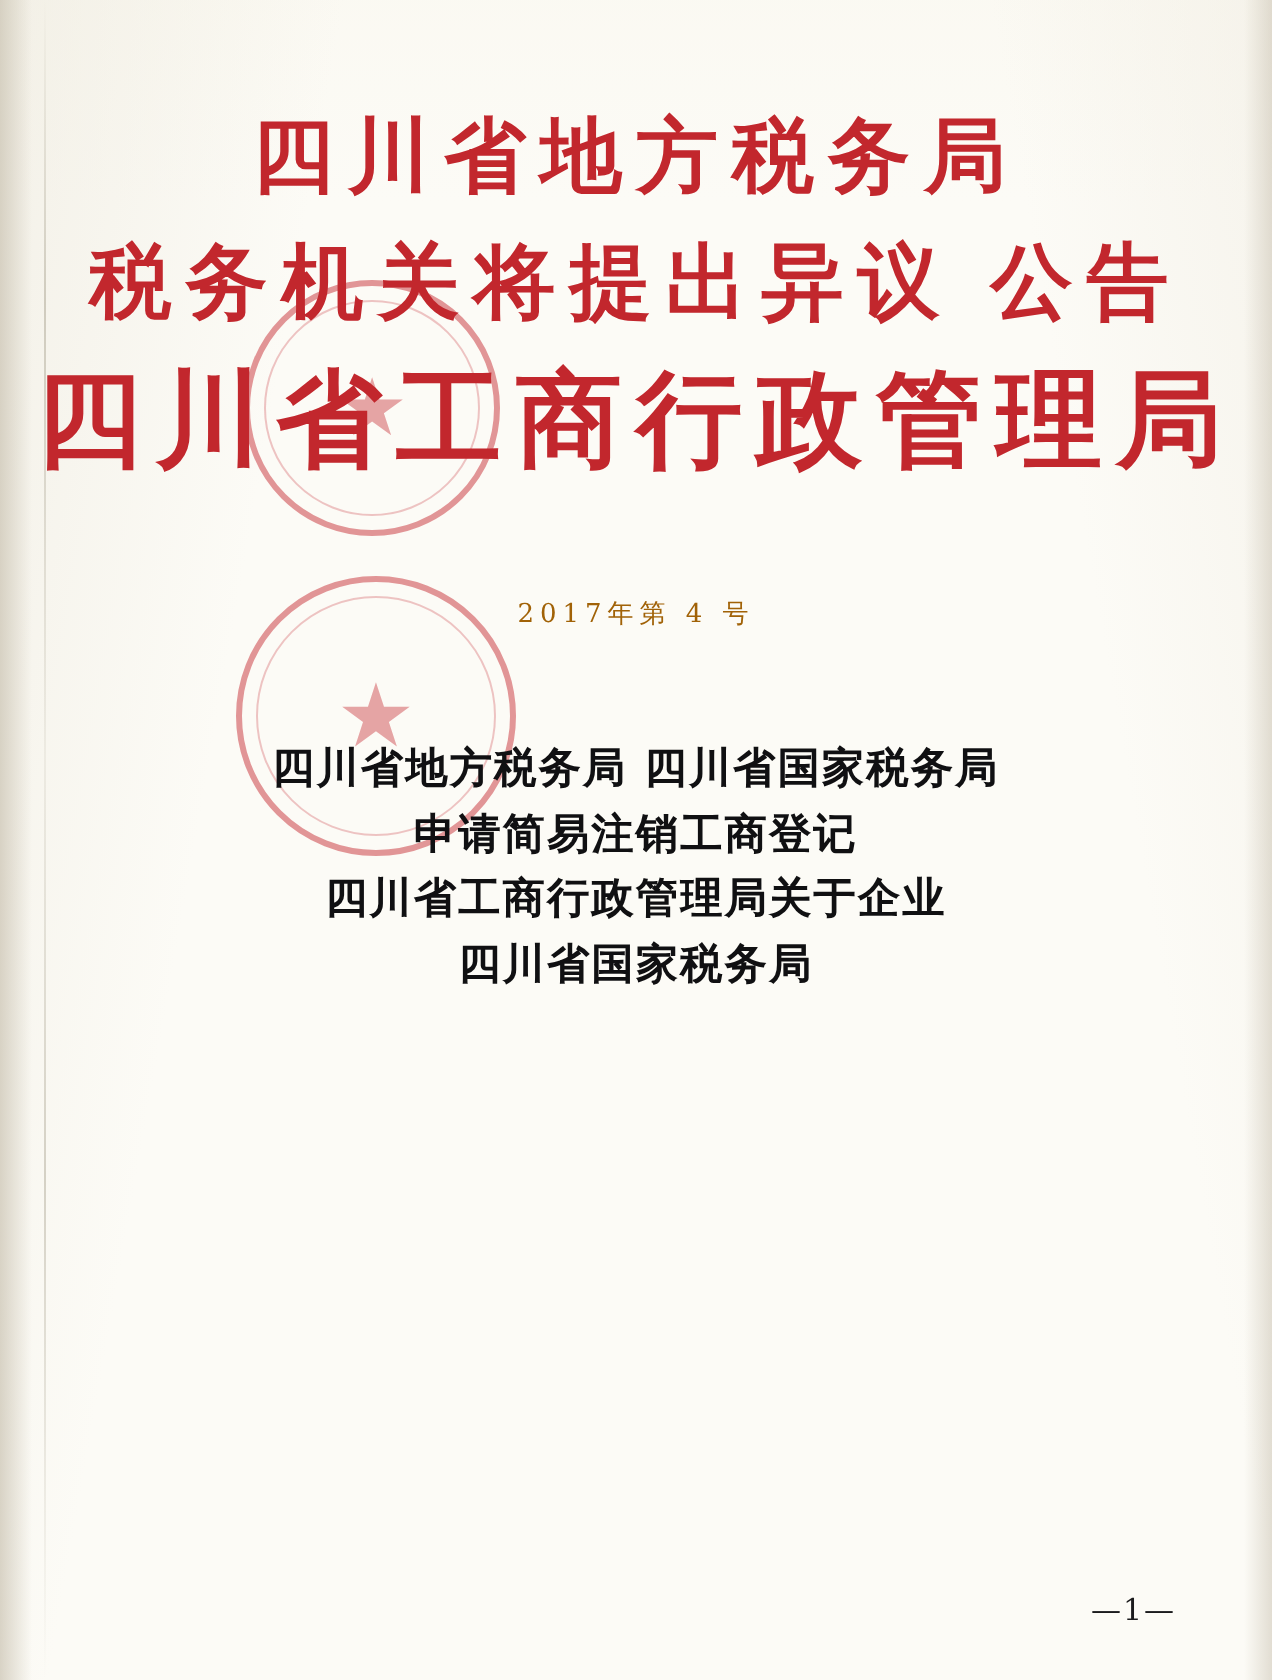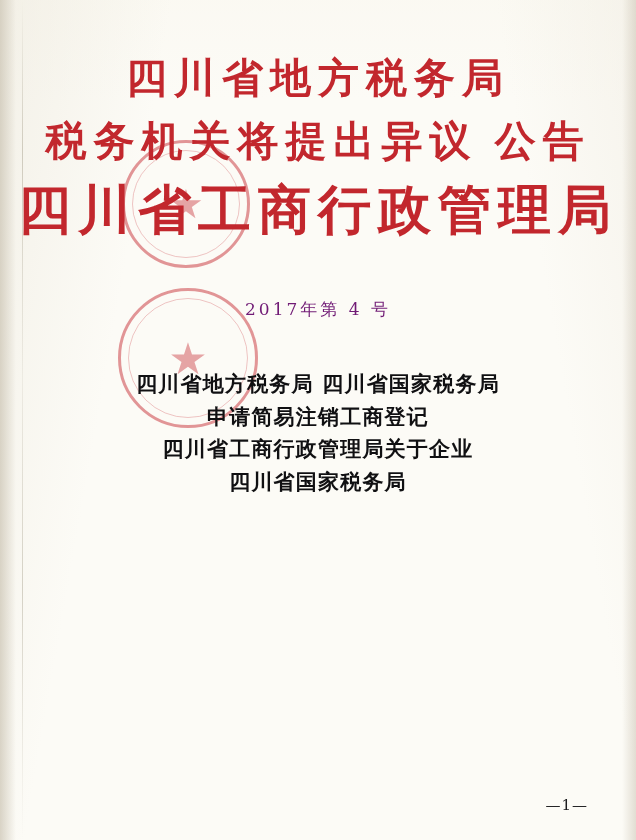--- a/index.html
+++ b/index.html
@@ -55,21 +55,21 @@
 
   
   .masthead {
     position: absolute;
     left: 0; top: 58px;
     width: 636px;
     text-align: center;
     z-index: 3;
   }
   .masthead-line {
-    font-family: Liberation Serif, serif;
+    font-family: Liberation Sans, sans-serif;
     font-weight: bold;
     color: #c2272d;
     letter-spacing: 7px;
     white-space: nowrap;
     line-height: 1.0;
   }
   .ml1 { font-size: 41px; margin-bottom: 22px; }
   .ml2 { font-size: 41px; margin-bottom: 22px; }
   .ml3 { font-size: 53px; margin-bottom: 0; }
 
@@ -105,23 +105,23 @@
     border: 1px solid rgba(210,87,92,0.55);
     border-radius: 50%;
   }
 
   
   .issue-no {
     position: absolute;
     left: 0; top: 298px;
     width: 636px;
     text-align: center;
-    font-size: 17px;
+    font-size: 13px;
     letter-spacing: 3px;
-    color: #701a75;
+    color: #a16207;
     z-index: 4;
   }
 
   
   .title-block {
     position: absolute;
     left: 0; top: 368px;
     width: 636px;
     text-align: center;
     z-index: 4;

